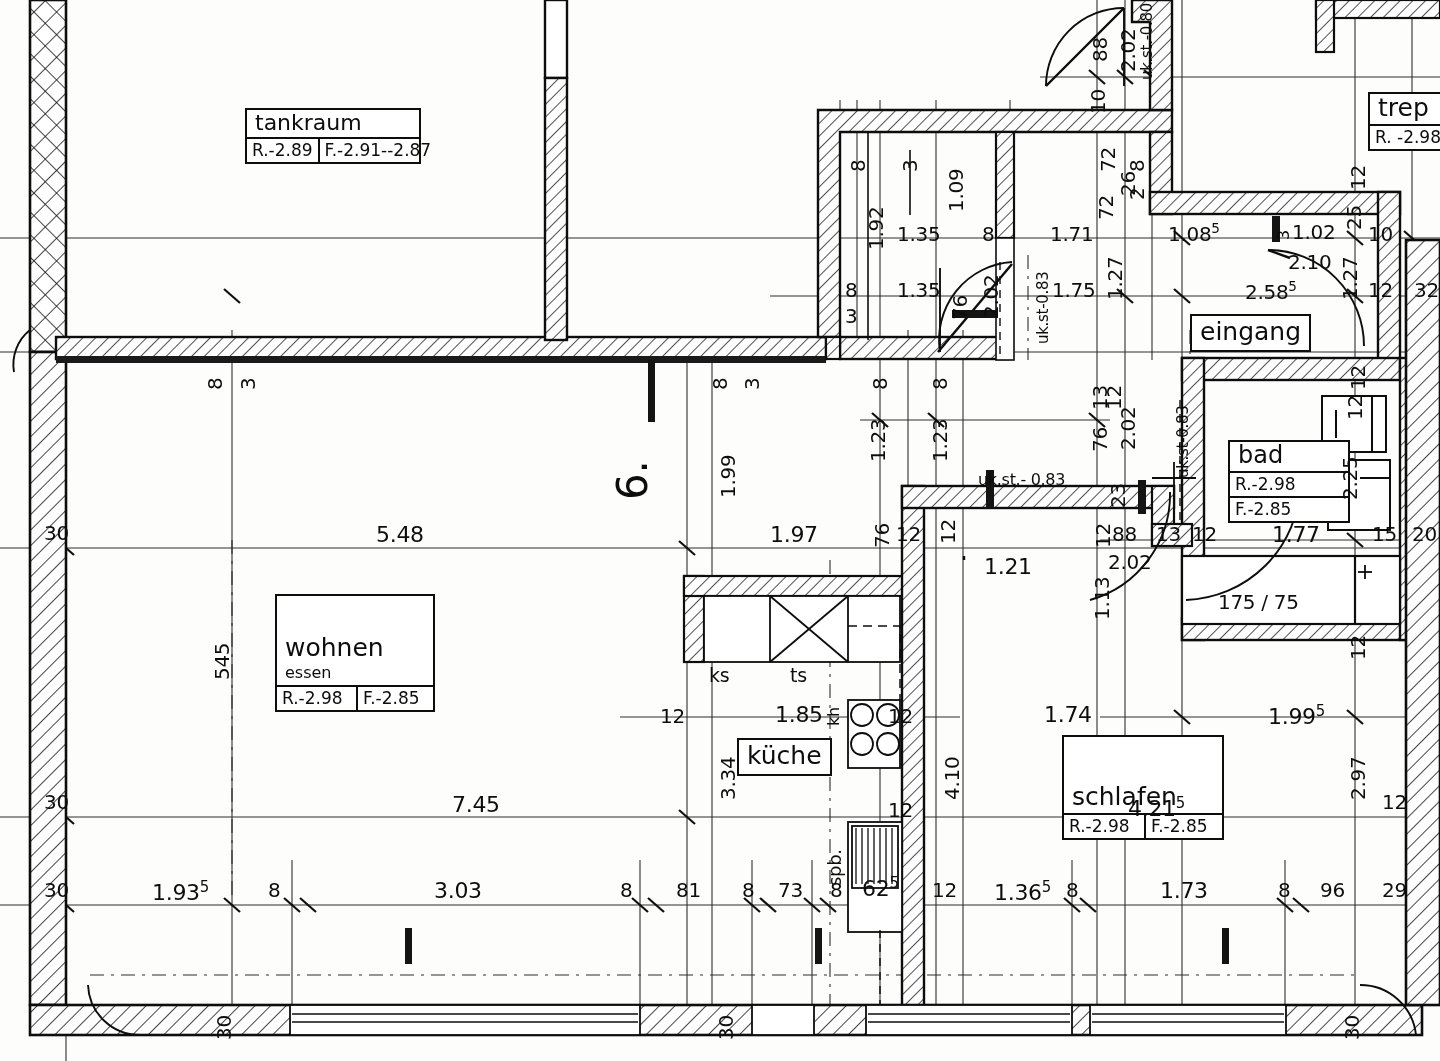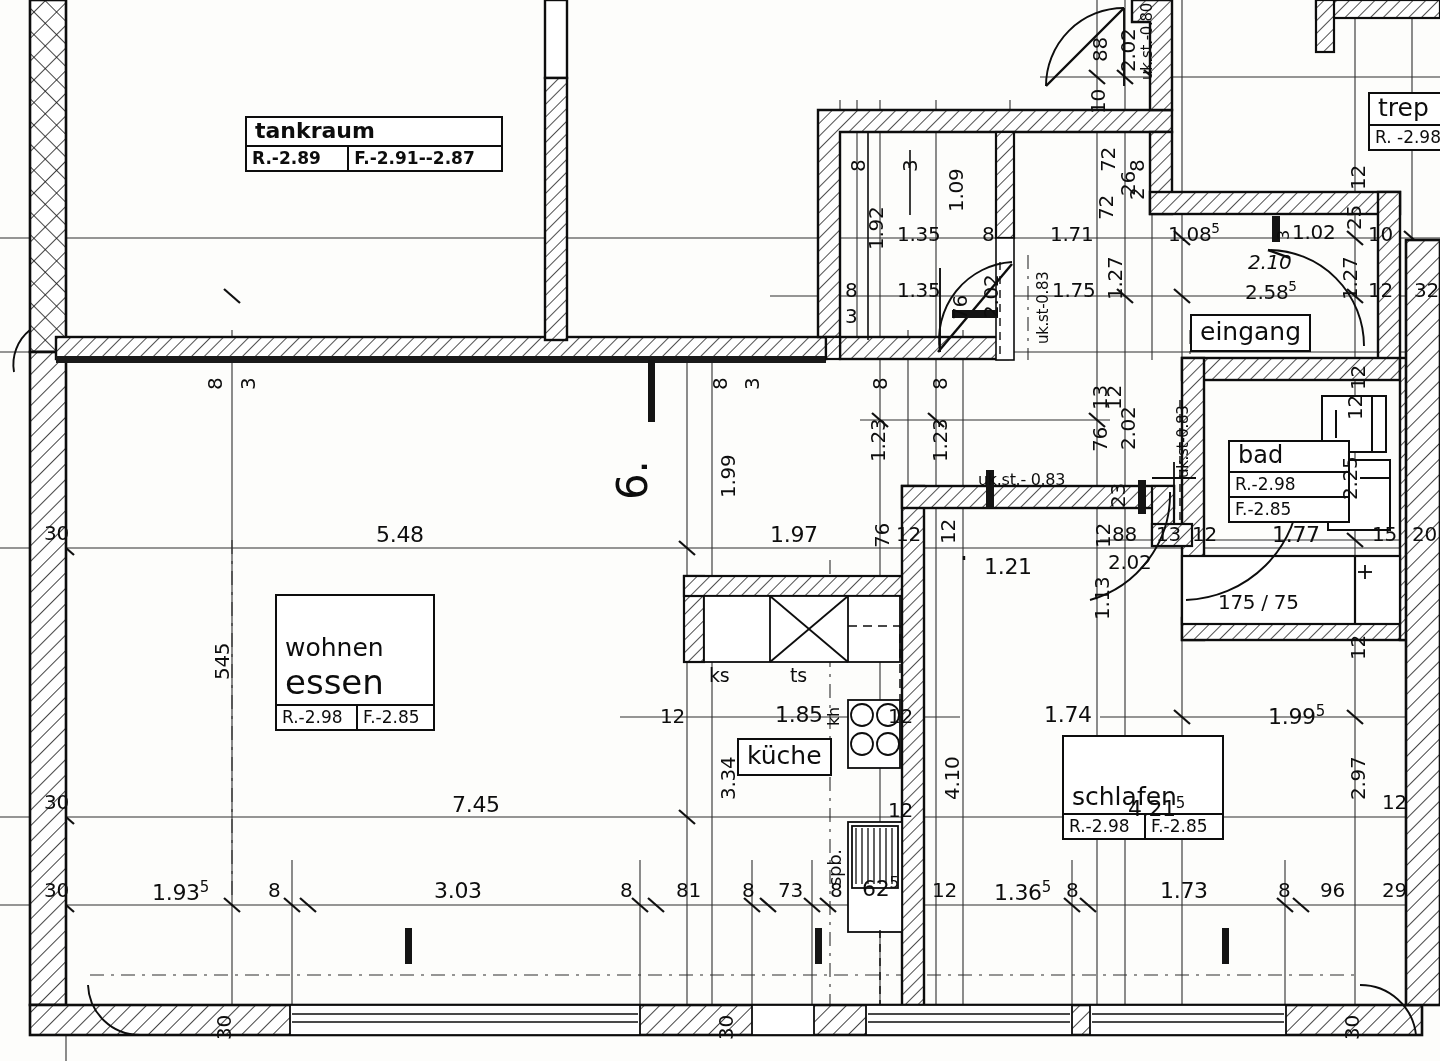--- a/index.html
+++ b/index.html
@@ -380,31 +380,31 @@
       <rect x="1272" y="216" width="8" height="26"></rect>
     </g>
 
     <g stroke="#0d0d0d" stroke-width="1.4" fill="none" stroke-dasharray="8 6">
       <line x1="1000" y1="262" x2="1000" y2="358"></line>
       <line x1="880" y1="930" x2="880" y2="1005"></line>
       <line x1="1180" y1="400" x2="1180" y2="520"></line>
     </g>
   </svg>
 
-  <div class="roomtag" style="left:245px; top:116px; width:258px;font-weight:bold;">
+  <div class="roomtag" style="left:245px; top:108px; width:176px;">
     <span class="rname d22">tankraum</span>
     <div class="rvals">
       <span>R.-2.89</span>
       <span>F.-2.91--2.87</span>
     </div>
   </div>
 
   <div class="roomtag" style="left:275px; top:594px; width:160px;">
     <span class="rname d24" style="font-size:25px;margin-top:38px;">wohnen</span>
-    <span class="rname d24" style="font-size:34px;">essen</span>
+    <span class="rname d24" style="font-size:16px;">essen</span>
     <div class="rvals">
       <span>R.-2.98</span>
       <span>F.-2.85</span>
     </div>
   </div>
 
   <div class="roomtag" style="left:1228px; top:440px; width:122px;">
     <span class="rname" style="font-size:24px;">bad</span>
     <div class="rvals" style="flex-direction:column;">
       <span style="border-left:none;">R.-2.98</span>
@@ -506,21 +506,21 @@
   <div class="dim d20" style="left:845px; top:306px;">
     <span>3</span></div>
   <div class="dim d20 rot90" style="left:950px; top:320px;">
     <span>76</span></div>
   <div class="dim d20 rot90" style="left:981px; top:318px;">
     <span>2.02</span></div>
   <div class="dim d20" style="left:1052px; top:280px;">
     <span>1.75</span></div>
   <div class="dim d20 rot90" style="left:1105px; top:300px;">
     <span>1.27</span></div>
-  <div class="dim d20" style="left:1248px; top:252px;font-style:italic;">
+  <div class="dim d20" style="left:1288px; top:252px;">
     <span>2.10</span></div>
   <div class="dim d20" style="left:1245px; top:280px;">
     <span>2.58</span><span class="sup">5</span></div>
   <div class="dim d20" style="left:1368px; top:280px;">
     <span>12</span></div>
   <div class="dim d20" style="left:1414px; top:280px;">
     <span>32</span></div>
   <div class="dim d20 rot90" style="left:1098px; top:172px;">
     <span>72</span></div>
   <div class="dim d20 rot90" style="left:1340px; top:300px;">

